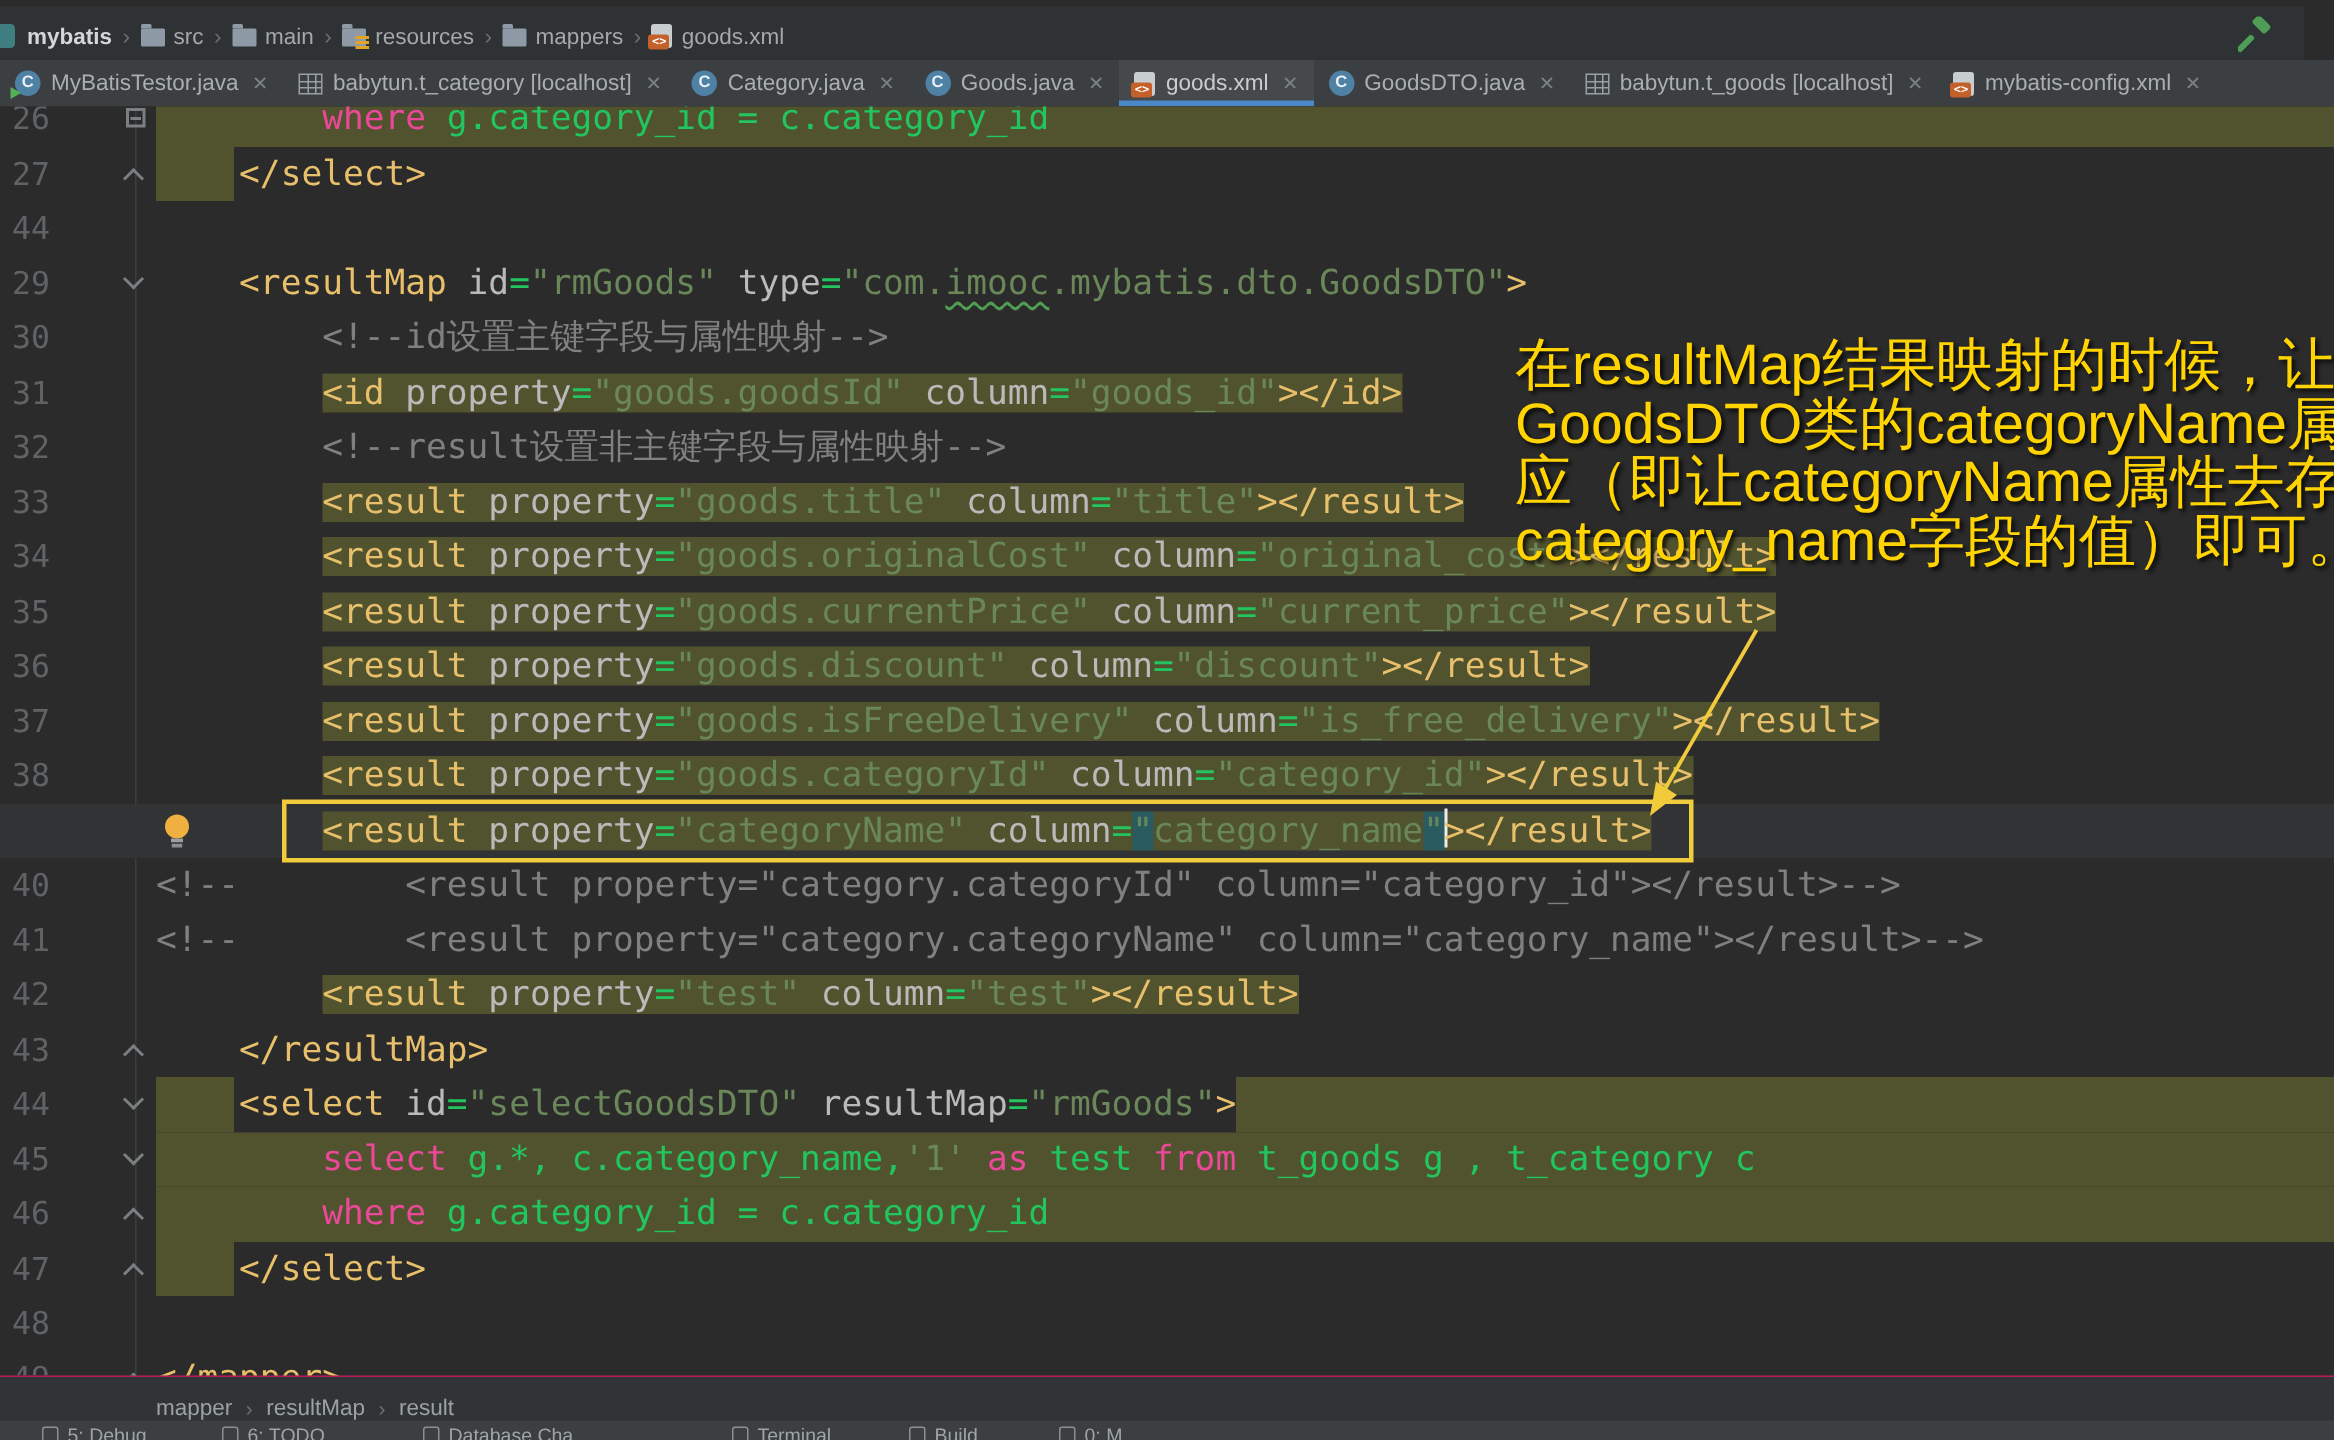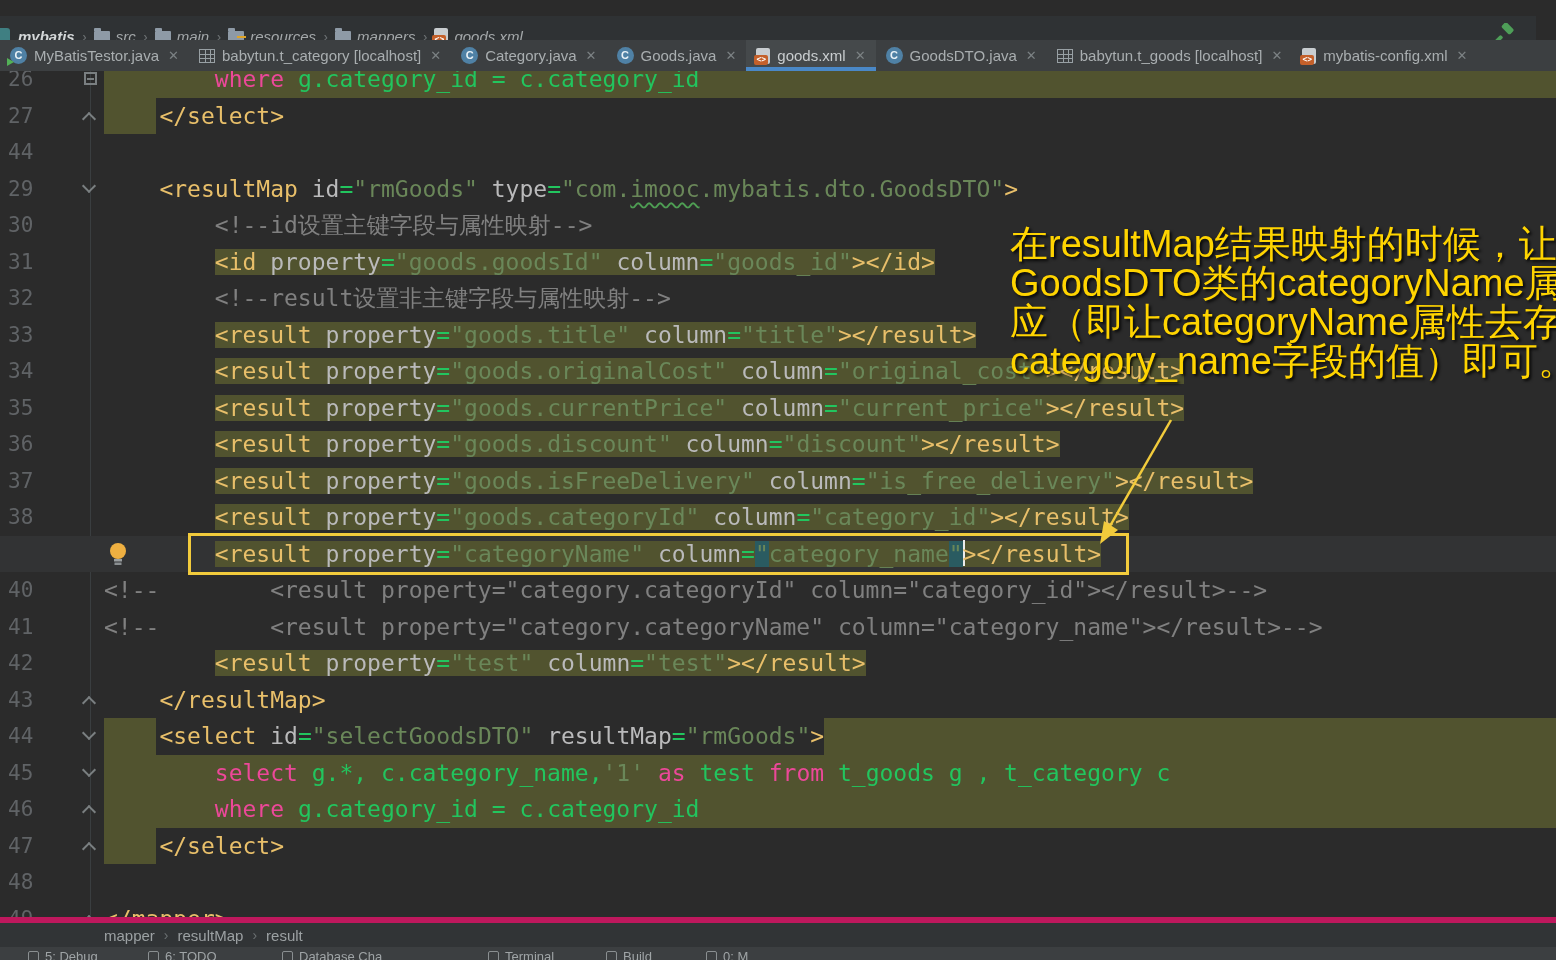--- a/index.html
+++ b/index.html
@@ -2,22 +2,22 @@
 <html><head>
 <meta charset="utf-8">
 <title>IntelliJ IDEA - goods.xml</title>
 <style>
   * { margin:0; padding:0; box-sizing:border-box; }
   html,body { width:1556px; height:960px; overflow:hidden; background:#2B2B2B;
               font-family:"Liberation Sans", sans-serif; }
   #app { position:relative; width:1556px; height:960px; background:#2B2B2B; overflow:hidden; }
 
   
-  #navbar { position:absolute; left:0; top:16px; width:1536px; height:40px; background:#2F3234;
-            display:flex; align-items:center; overflow:hidden;font-style:italic; }
+  #navbar { position:absolute; left:0; top:4px; width:1536px; height:40px; background:#2F3234;
+            display:flex; align-items:center; overflow:hidden; }
   .nav-item { display:flex; align-items:center; gap:6px; color:#A4A8AA; font-size:15px;
               padding:0 2px; white-space:nowrap; cursor:default; }
   .nav-item.project { color:#D4D7D8; font-weight:bold; }
   .nav-sep { color:#6B7072; font-size:15px; padding:0 5px; }
   .proj-part-icon { width:10px; height:16px; background:#3F7F82; border-radius:0 3px 3px 0; margin-right:6px; }
   .folder { position:relative; width:16px; height:12px; background:#8E9AA6; border-radius:1px; margin-top:2px; }
   .folder::before { content:""; position:absolute; left:0; top:-3px; width:7px; height:3px;
                     background:#8E9AA6; border-radius:1px 1px 0 0; }
   .folder.resources::after { content:""; position:absolute; right:-2px; bottom:-2px; width:9px; height:9px;
                     background:repeating-linear-gradient(#E0A526 0 2px, transparent 2px 3.5px); }
@@ -82,21 +82,21 @@
   
   #anno-text { position:absolute; left:1010px; top:154px; z-index:6; color:#FFD400; font-size:38px;
                font-weight:normal; line-height:39px; white-space:pre;
                text-shadow:2px 2px 3px rgba(0,0,0,0.85); }
   #anno-rect { position:absolute; left:188px; top:462px; width:941px; height:42px; z-index:5;
                border:3px solid #F2CB3C; pointer-events:none; }
   #anno-arrow { position:absolute; left:0; top:0; width:1556px; height:846px; z-index:5; pointer-events:none; }
 
   
   #bottombar { position:absolute; left:0; top:917px; width:1556px; height:30px; background:#313436;
-               border-top:6px solid #be185d; display:flex; align-items:center; padding-left:104px; }
+               border-top:1px solid #be185d; display:flex; align-items:flex-end; padding-left:104px; }
   .b-item { color:#9CA1A3; font-size:15px; }
   .b-sep { color:#6B7072; font-size:14px; padding:0 9px; }
 
   
   #toolbar { position:absolute; left:0; top:947px; width:1556px; height:13px; background:#3C3F41;
              overflow:hidden; }
   .tool-item { position:absolute; top:2px; display:flex; align-items:center; gap:6px;
                color:#9FA4A6; font-size:13px; white-space:nowrap; }
   .tool-ic { width:11px; height:11px; border:1px solid #8A8F91; border-radius:2px; }
 </style>

